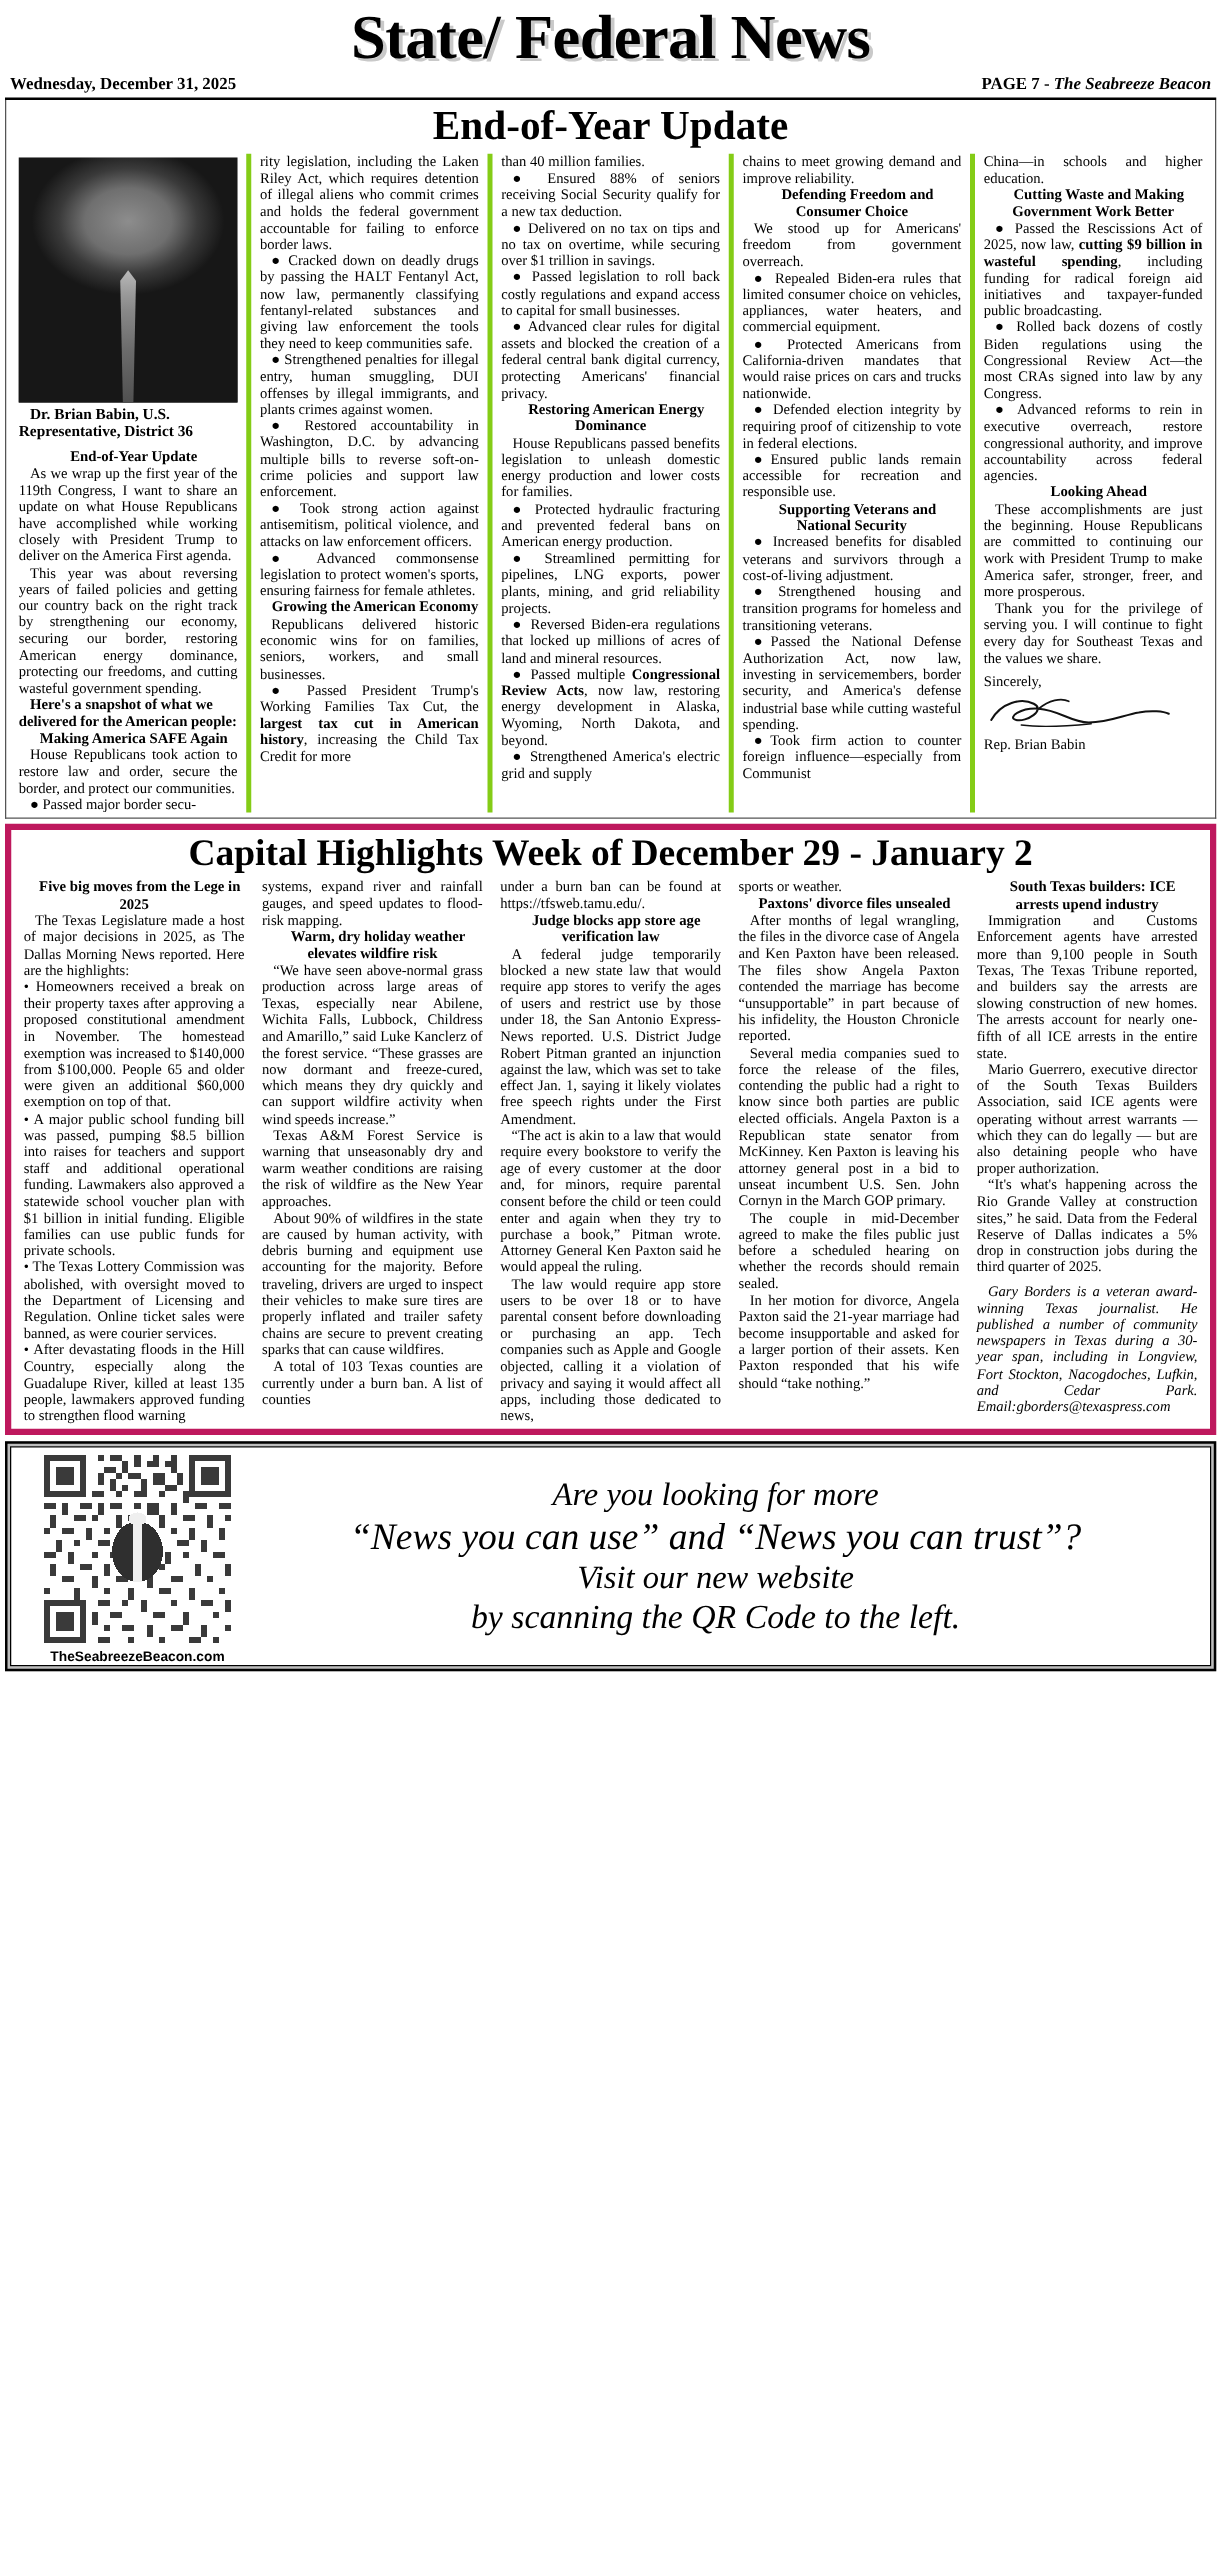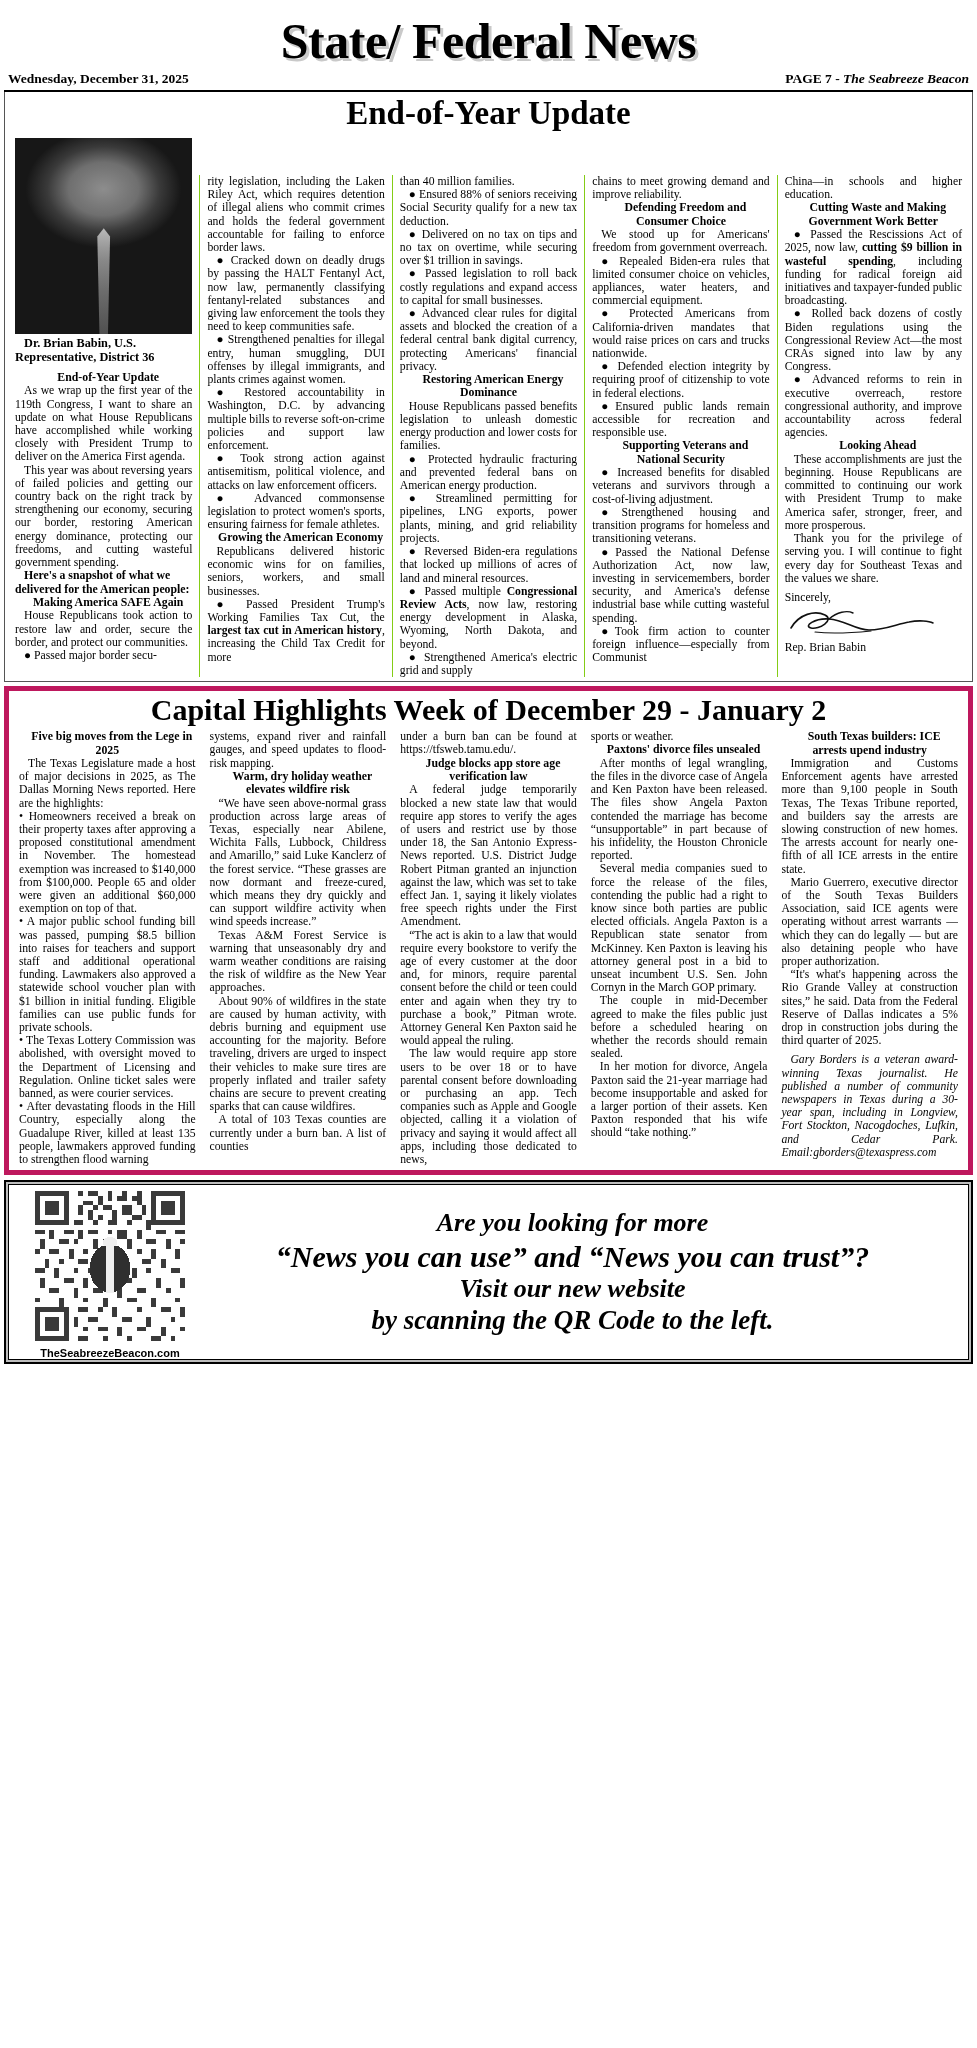--- a/index.html
+++ b/index.html
@@ -1,21 +1,21 @@
 <!DOCTYPE html>
 <html><head>
 <meta charset="utf-8">
 <style>
   html,body{margin:0;padding:0;background:#ffffff;}
   body{
     width:977px;height:2048px;overflow:hidden;
     font-family:"Liberation Serif","DejaVu Serif",serif;
     color:#000;
   }
-  .page{width:977px;height:1708px;box-sizing:border-box;padding:12px 4px;position:relative;}
+  .page{width:977px;height:1708px;box-sizing:border-box;padding:0 4px;position:relative;}
 
   
   .masthead{text-align:center;padding-top:2px;}
   .masthead-title{
     font-family:"Liberation Serif","DejaVu Serif",serif;
     font-weight:700;font-size:50px;line-height:54px;letter-spacing:-0.5px;
     text-shadow:3px 3px 0 #c9c9c9;
   }
   .dateline-row{
     display:flex;justify-content:space-between;align-items:flex-end;
@@ -30,21 +30,21 @@
   .article-head{
     text-align:center;font-weight:700;font-size:33px;line-height:38px;
     padding:2px 0 3px 0;
   }
   .cols{display:flex;column-gap:0;padding:0 3px 4px 3px;}
   .col{
     flex:1 1 0;min-width:0;padding:0 7px;
     font-size:11.7px;line-height:13.2px;text-align:justify;
     -webkit-hyphens:auto;hyphens:auto;
   }
-  .col + .col{border-left:1px solid #84cc16;margin-top:40px;}
+  .col + .col{border-left:4px solid #84cc16;}
   .col p{margin:0;text-indent:9px;}
   .col p.noind{text-indent:0;}
   .subhead{
     text-align:center;font-weight:700;font-size:11.8px;line-height:13.4px;
     margin:9px 0 1px 0;text-indent:0;
   }
   .subhead.first{margin-top:7px;}
   .bullet{text-indent:0;}
   .photo{
     width:100%;height:196px;margin:3px 0 2px 0;
@@ -81,21 +81,21 @@
   .ch-col p.noind{text-indent:0;}
   .ital{font-style:italic;}
 
   
   .ad-outer{border:2px solid #000;margin-top:5px;padding:2px;background:#bdbdbd;}
   .ad-inner{border:1px solid #000;background:#fff;display:flex;align-items:center;padding:6px 8px;height:176px;box-sizing:border-box;}
   .qr-wrap{width:186px;flex:0 0 186px;text-align:center;}
   .qr{width:160px;height:160px;margin:0 auto;position:relative;}
   .qr-caption{font-weight:700;font-size:11px;margin-top:1px;font-family:"Liberation Sans",sans-serif;}
   .ad-text{flex:1;text-align:center;padding-right:18px;}
-  .ad-line{font-style:italic;font-weight:700;line-height:1.18;}
+  .ad-line{font-style:italic;font-weight:400;line-height:1.18;}
   .ad-l1{font-size:26px;}
   .ad-l2{font-size:30px;}
   .ad-l3{font-size:26px;}
   .ad-l4{font-size:27px;}
 </style>
 </head>
 <body>
 
 <div class="page">
 

